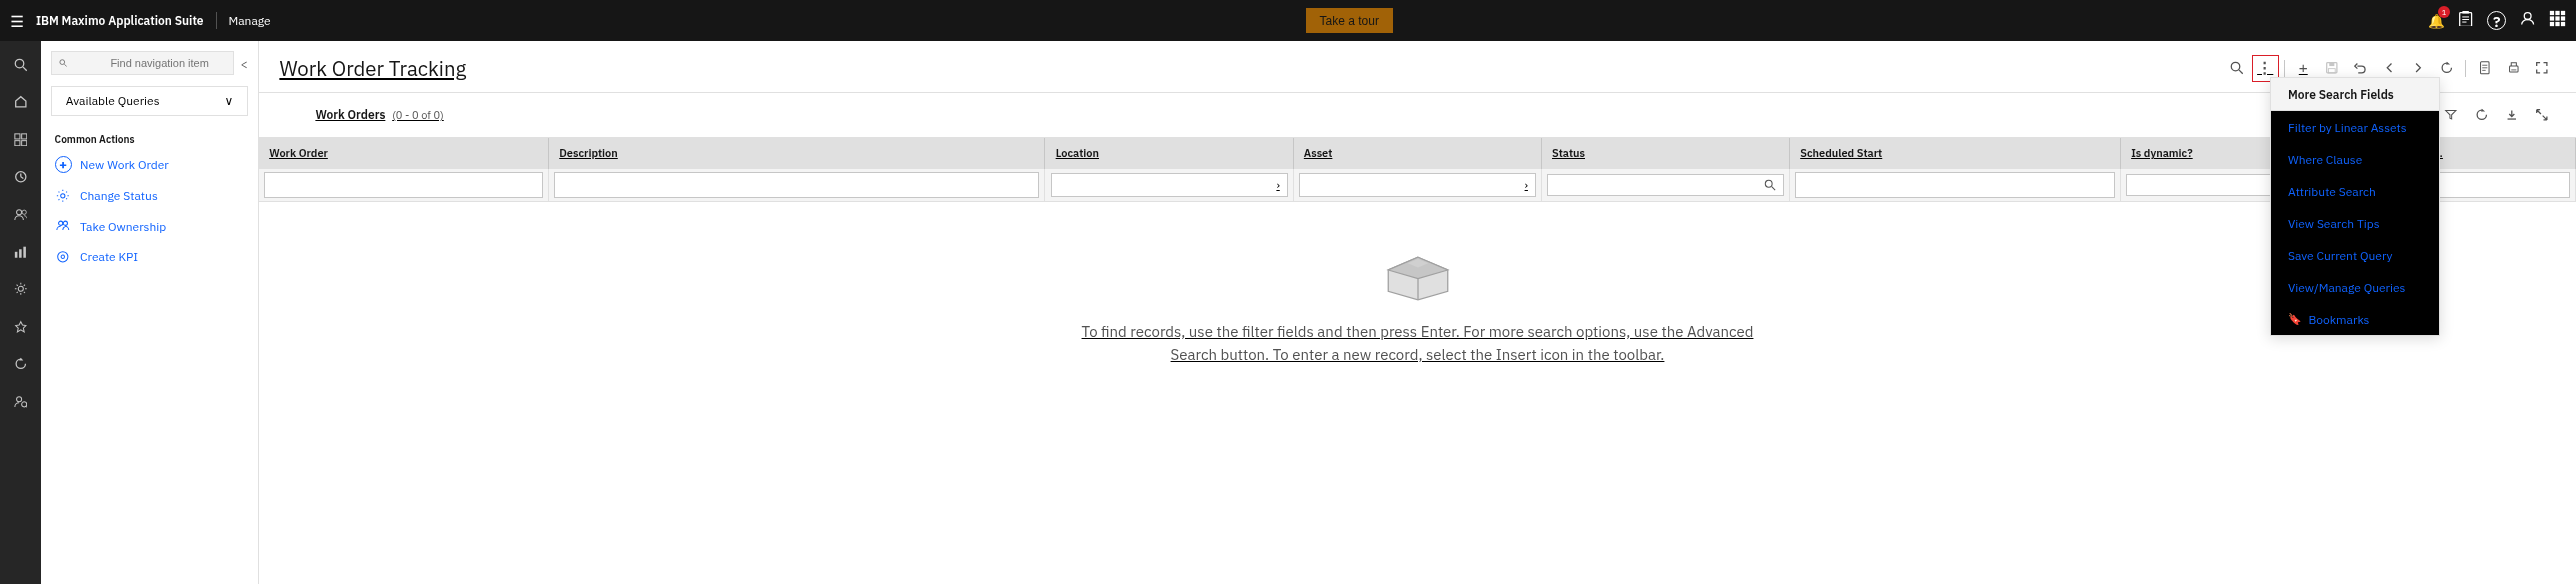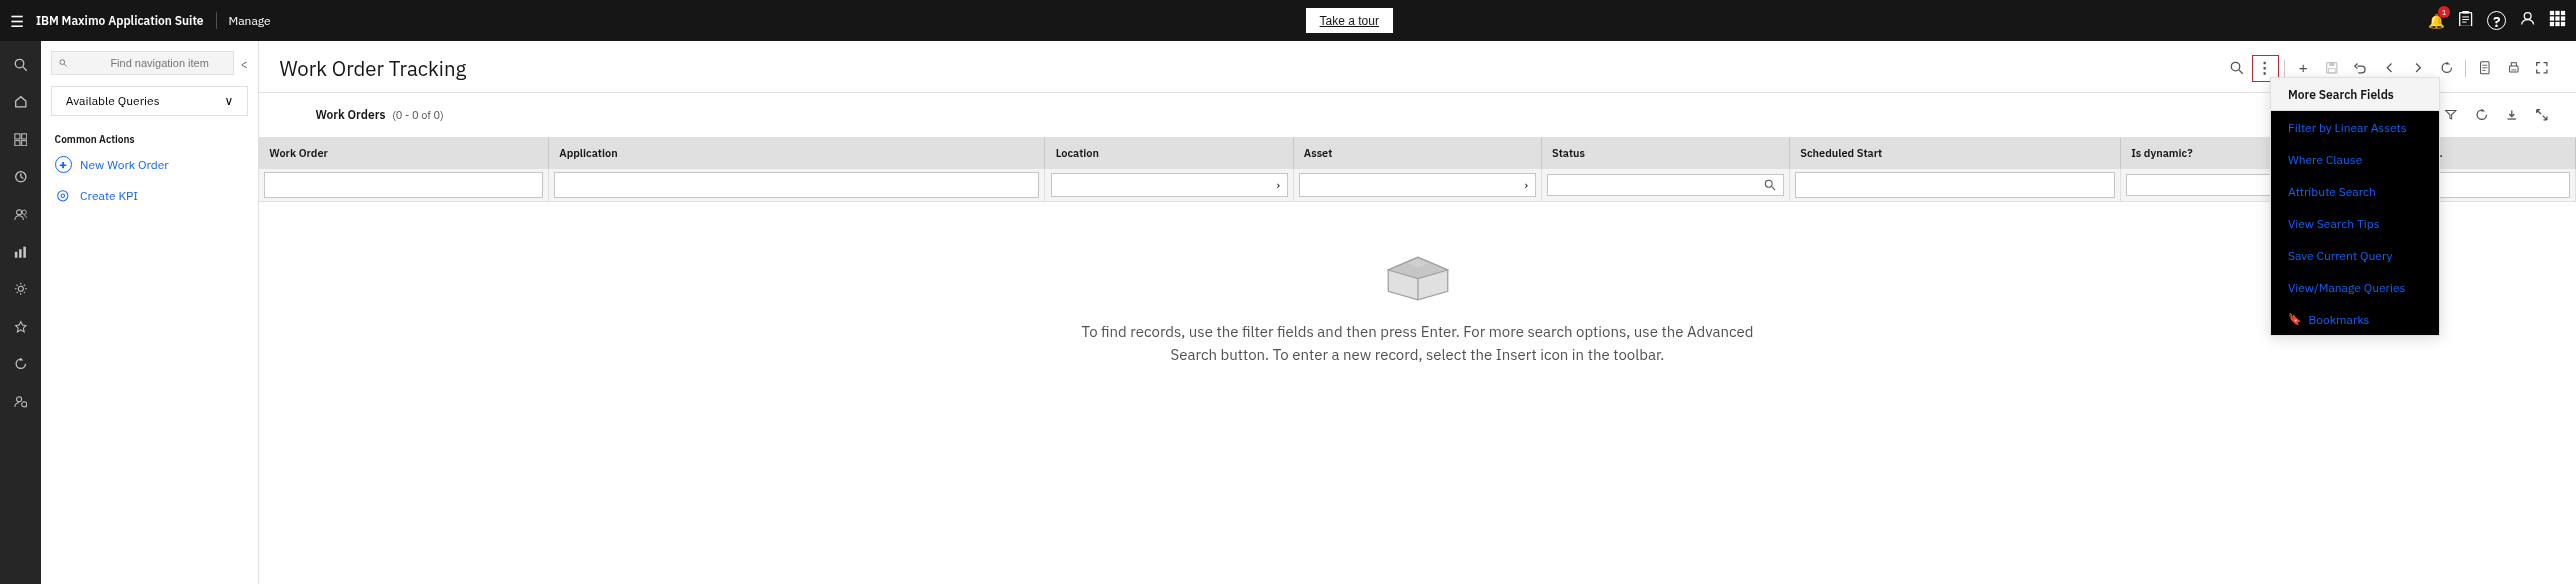--- a/index.html
+++ b/index.html
@@ -16,29 +16,28 @@
       position: relative;
       z-index: 100;
     }
     .topbar-menu-icon { color: #fff; font-size: 15.3px; margin-right: 12px; cursor: pointer; }
     .topbar-logo { display: flex; align-items: center; gap: 6.8px; }
     .topbar-logo-text { color: #fff; font-size: 12px; font-weight: 600; white-space: nowrap; }
     .topbar-divider { width: 0.9px; height: 17px; background: #525252; margin: 0 12px; }
     .topbar-app { color: #fff; font-size: 12px; }
     .topbar-center { flex: 1; display: flex; justify-content: center; }
     .tour-button {
-      background: #ffffff;
+      background: #a16207;
       color: #161616;
       border: none;
       padding: 5.1px 13.6px;
       font-size: 12px;
       font-weight: 500;
       cursor: pointer;
       border-radius: 0;
-      text-decoration: underline;
     }
     .topbar-actions { display: flex; align-items: center; gap: 13.6px; margin-left: auto; }
     .topbar-icon { color: #fff; font-size: 13.6px; cursor: pointer; position: relative; }
     .notification-badge {
       position: absolute;
       top: -5.1px;
       right: -5.1px;
       background: #da1e28;
       color: #fff;
       border-radius: 50%;
@@ -149,20 +148,21 @@
       color: #0f62fe;
     }
 
     
     .main-content {
       flex: 1;
       display: flex;
       flex-direction: column;
       overflow: hidden;
       background: #1d4ed8;
+      text-decoration: underline;
     }
 
     
     .page-header {
       background: #fff;
       padding: 13.6px 20.4px 0;
       border-bottom: 0.9px solid #e0e0e0;
       display: flex;
       align-items: flex-start;
       justify-content: space-between;
@@ -428,20 +428,41 @@
       <span class="nav-collapse-btn">&lt;</span>
     </div>
     <div class="available-queries">
       <span>Available Queries</span>
       <span>∨</span>
     </div>
     <div class="common-actions-label">Common Actions</div>
     <div class="nav-action-item">
       <span class="nav-action-icon" style="font-size:13.6px; border:1.7px solid #0f62fe; border-radius:50%; width:17px; height:17px; display:flex; align-items:center; justify-content:center; font-weight:700; line-height:1;">+</span>
       <span>New Work Order</span>
+    </div>
+    <div class="nav-action-item">
+      <span class="nav-action-icon">
+        <svg width="13.6" height="13.6" viewBox="0 0 16 16" fill="none">
+            <circle cx="8" cy="8" r="2.5" stroke="#0f62fe" stroke-width="1.2"></circle>
+            <path d="M8 1v1.5M8 13.5V15M1 8h1.5M13.5 8H15M3 3l1 1M12 11l1 1M3 13l1-1M12 4l1-1" stroke="#0f62fe" stroke-width="1.2"></path>
+          </svg>
+      </span>
+      <span>Change Status</span>
+    </div>
+    <div class="nav-action-item">
+      <span class="nav-action-icon">
+        <svg width="13.6" height="13.6" viewBox="0 0 16 16" fill="none">
+            <circle cx="5.5" cy="5" r="2.5" stroke="#0f62fe" stroke-width="1.2"></circle>
+            <path d="M1 13c0-2.485 2.015-4.5 4.5-4.5" stroke="#0f62fe" stroke-width="1.2"></path>
+            <circle cx="11" cy="5" r="2.5" stroke="#0f62fe" stroke-width="1.2"></circle>
+            <path d="M8 13c0-1.657.895-3.118 2.208-3.86" stroke="#0f62fe" stroke-width="1.2"></path>
+            <path d="M10.5 8.5c2.485 0 4.5 2.015 4.5 4.5" stroke="#0f62fe" stroke-width="1.2"></path>
+          </svg>
+      </span>
+      <span>Take Ownership</span>
     </div>
     <div class="nav-action-item">
       <span class="nav-action-icon">
         <svg width="13.6" height="13.6" viewBox="0 0 16 16" fill="none">
             <circle cx="8" cy="8" r="6" stroke="#0f62fe" stroke-width="1.2"></circle>
             <circle cx="8" cy="8" r="2" stroke="#0f62fe" stroke-width="1.2"></circle>
           </svg>
       </span>
       <span>Create KPI</span>
     </div>
@@ -543,21 +564,21 @@
                 <path d="M2 2l5 5M2 2v4M2 2h4M14 14l-5-5M14 14v-4M14 14h-4" stroke="#525252" stroke-width="1.5" fill="none"></path>
               </svg>
           </button>
         </div>
       </div>
       <div class="table-container">
         <table>
           <thead>
             <tr>
               <th style="width:119px;">Work Order</th>
-              <th style="width:204px;">Application</th>
+              <th style="width:204px;">Description</th>
               <th style="width:102px;">Location</th>
               <th style="width:102px;margin-left:42px;">Asset</th>
               <th style="width:102px;">Status</th>
               <th style="width:136px;">Scheduled Start</th>
               <th style="width:102px;">Is dynamic?</th>
               <th style="width:85px;">Dynamic S...</th>
             </tr>
           </thead>
           <tbody>
             <tr class="filter-row">

